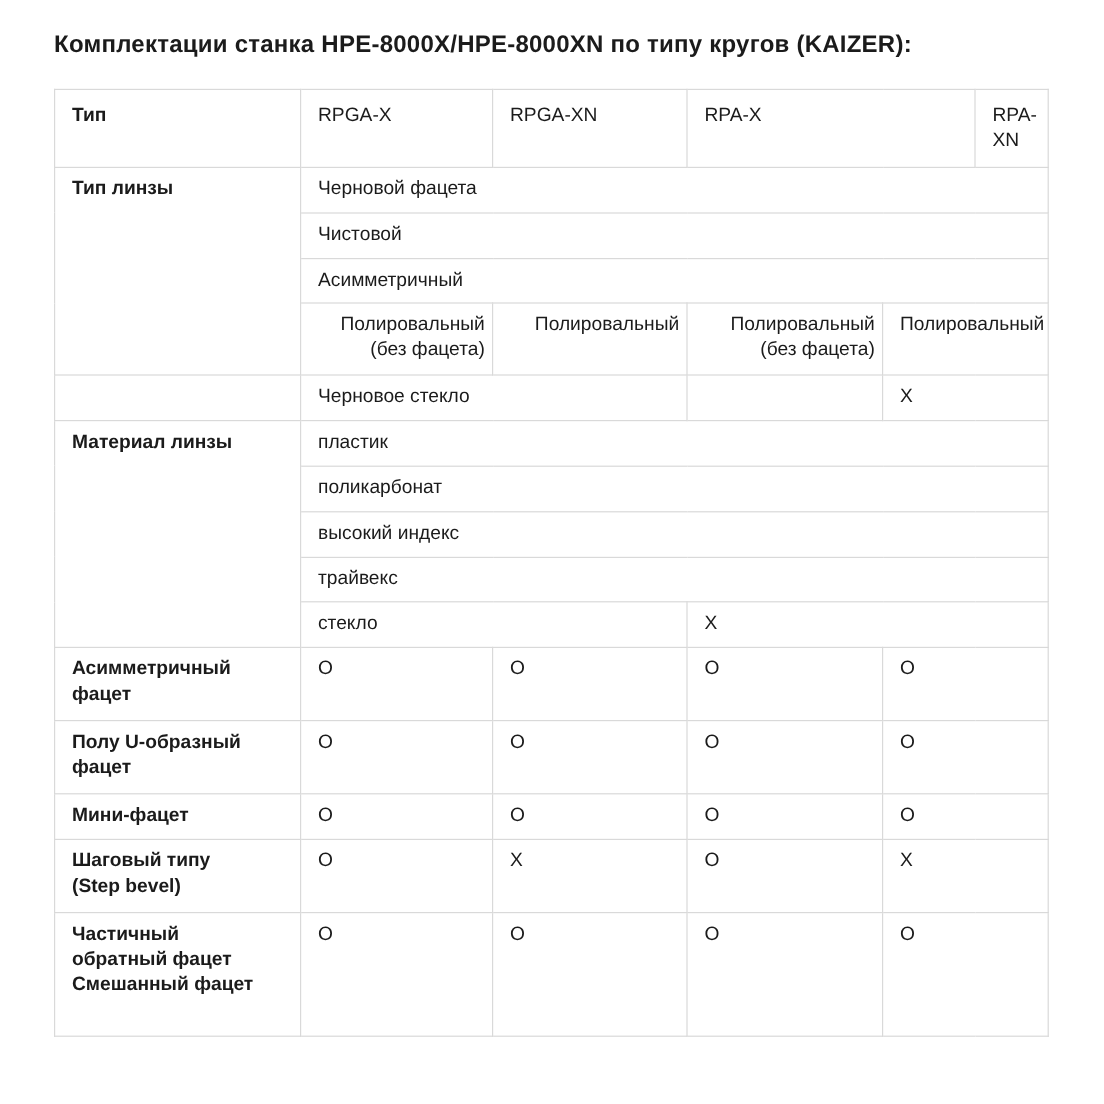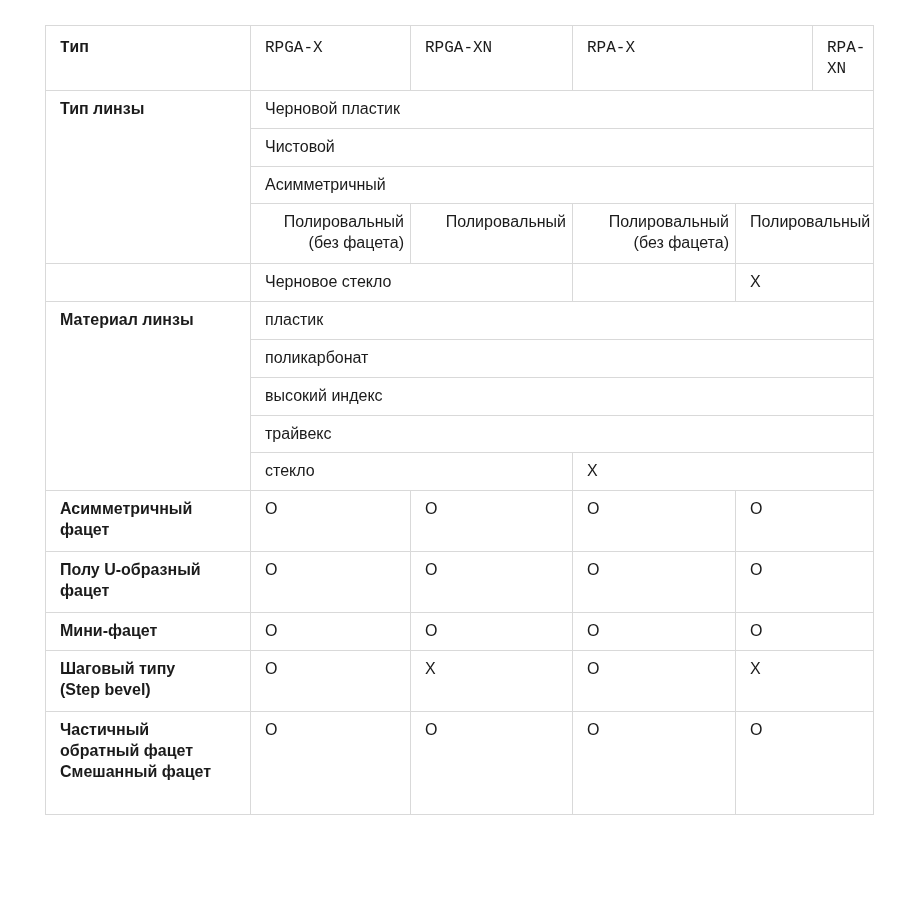--- a/index.html
+++ b/index.html
@@ -37,37 +37,38 @@
     line-height: 1.3;
     white-space: pre-line;
     overflow: hidden;
   }
   .spec-table td.lbl {
     font-weight: 600;
   }
   tr.header-row td {
     padding-top: 12px;
   }
-  tr.h65 { height: 65px; font-family: Liberation Mono, monospace; }
+  tr.h65 { height: 65px; }
   tr.h37 { height: 37px; }
   tr.h60 { height: 60px; text-align: right; }
   tr.h61 { height: 61px; }
   tr.h85 { height: 103px; }
   
   col.c1 { width: 205px; }
   col.c2 { width: 160px; }
   col.c3 { width: 162px; }
   col.c4 { width: 163px; }
   col.c5 { width: 77px; }
   col.c6 { width: 61px; }
 </style>
 </head>
 <body>
 
 <div class="page">
+  <h2 class="title">Комплектации станка HPE-8000X/HPE-8000XN по типу кругов (KAIZER):</h2>
 
   <table class="spec-table">
     <colgroup>
       <col class="c1">
         <col class="c2">
         <col class="c3">
         <col class="c4">
         <col class="c5">
         <col class="c6">
     </colgroup>
@@ -77,21 +78,21 @@
         <td class="lbl">Тип</td>
         <td>RPGA-X</td>
         <td>RPGA-XN</td>
         <td colspan="2">RPA-X</td>
         <td>RPA-
 XN</td>
       </tr>
 
       <tr class="h37">
         <td class="lbl" rowspan="4">Тип линзы</td>
-        <td colspan="5">Черновой пластик</td>
+        <td colspan="5">Черновой фацета</td>
       </tr>
       <tr class="h37">
         <td colspan="5">Чистовой</td>
       </tr>
       <tr class="h37">
         <td colspan="5">Асимметричный</td>
       </tr>
       <tr class="h60">
         <td>Полировальный
 (без фацета)</td>

